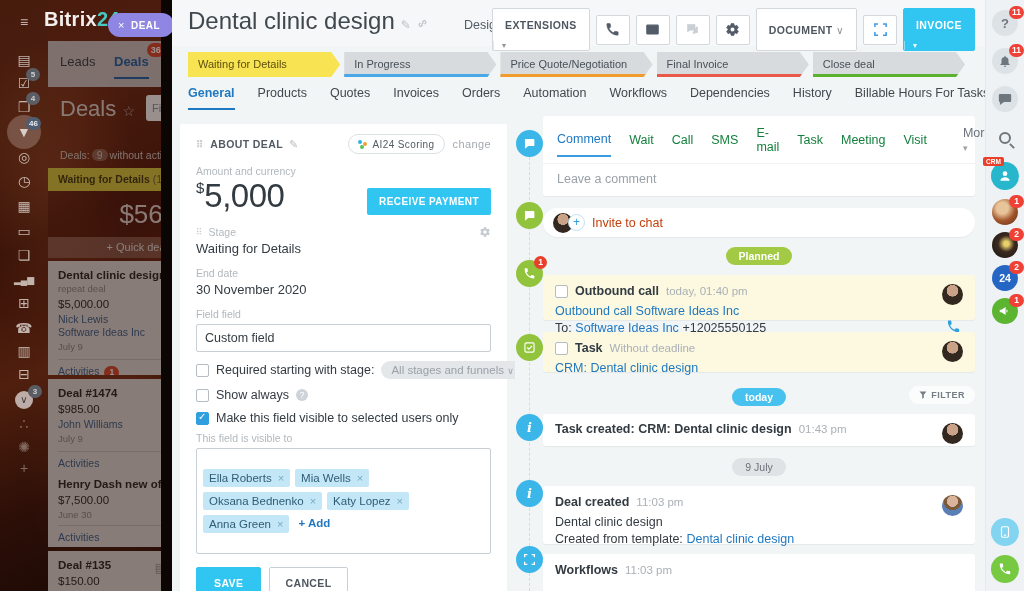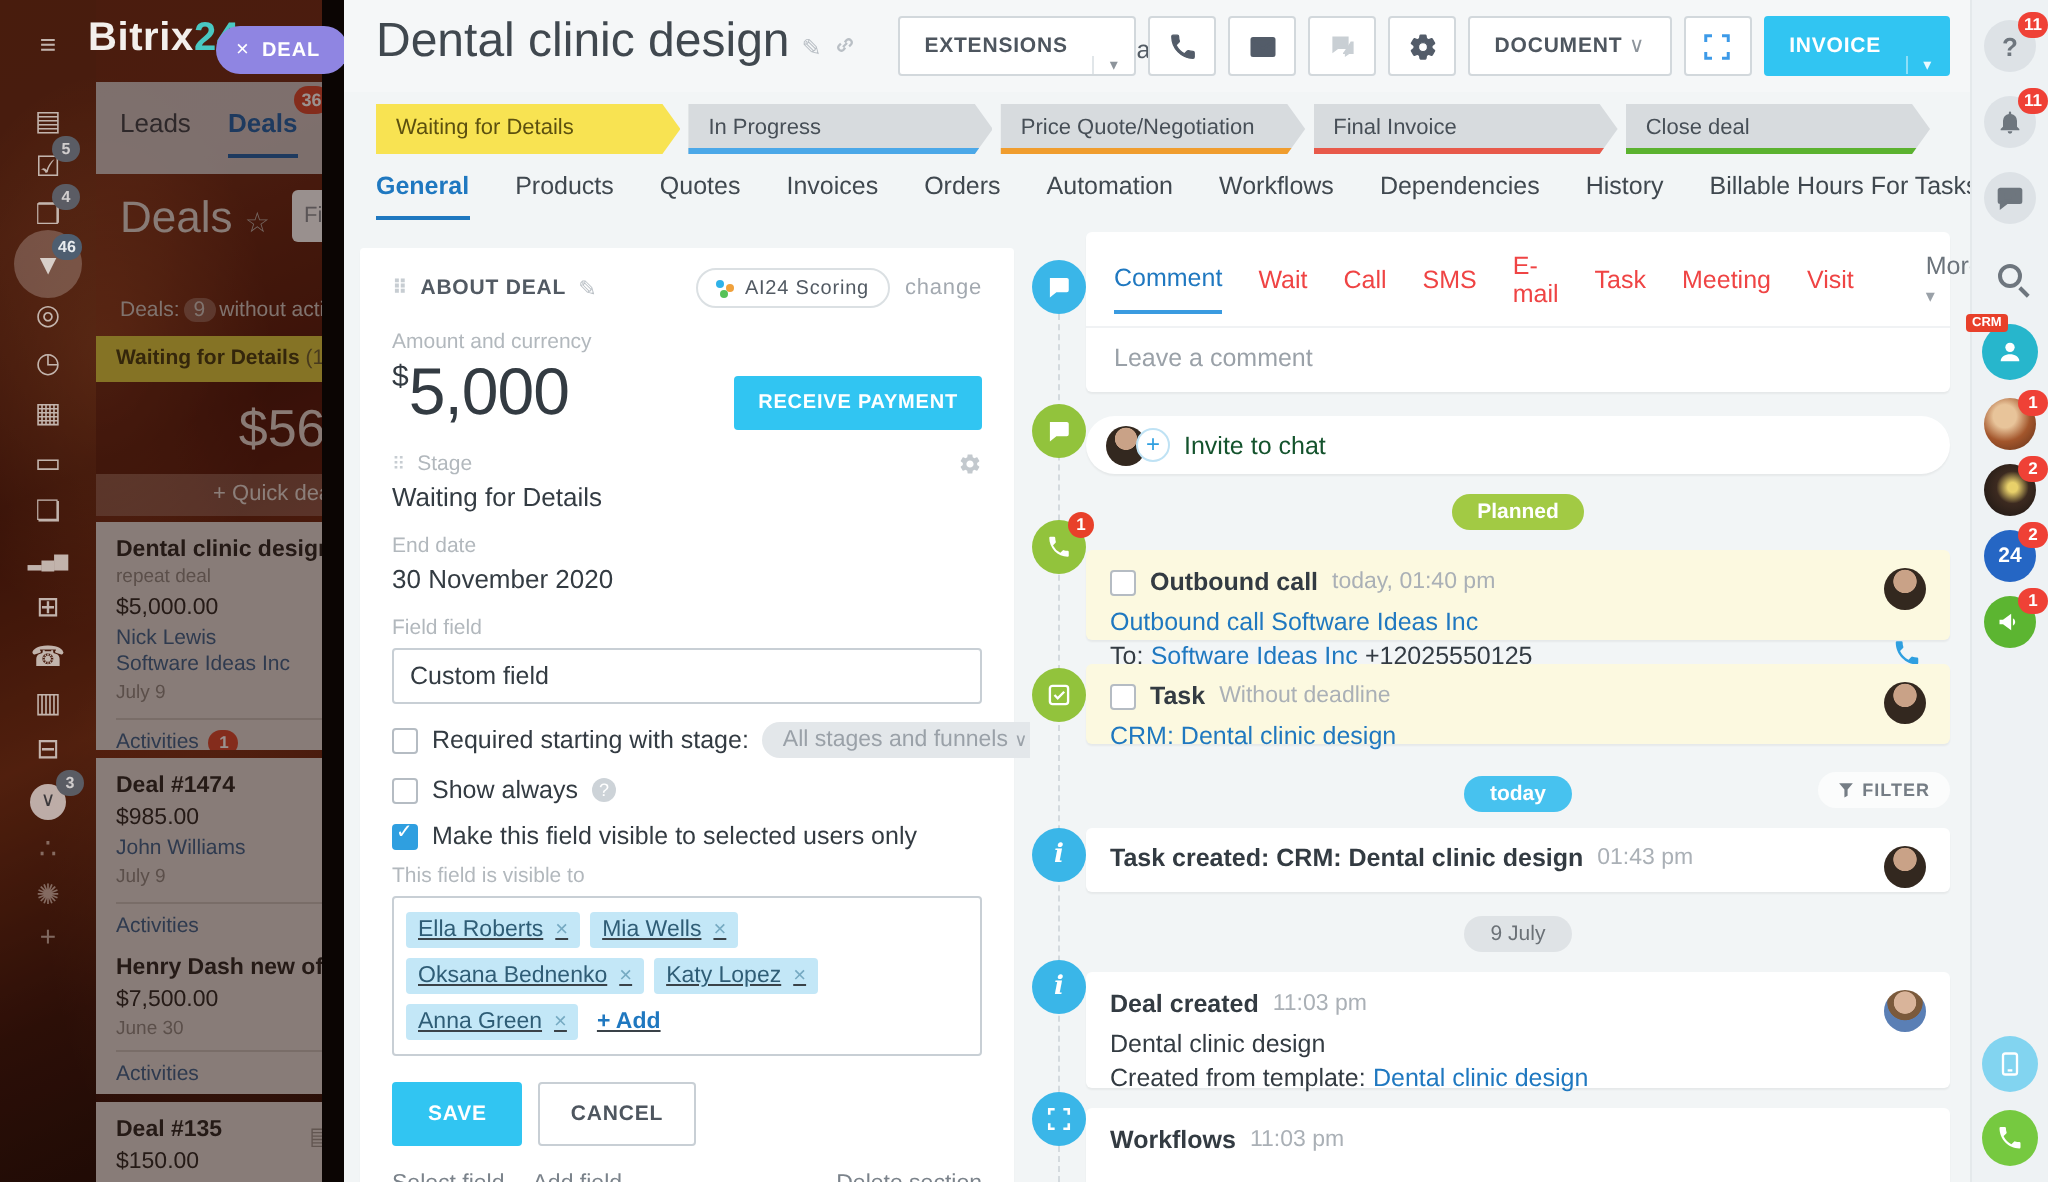--- a/index.html
+++ b/index.html
@@ -64,22 +64,22 @@
   .kedge{position:absolute;right:0;top:0;width:11px;height:591px;background:#0b0503;z-index:3;}
 
   
   .main{position:absolute;left:172px;top:0;width:813px;height:591px;background:#f2f5f6;}
   .mhead{position:absolute;left:0;top:0;width:100%;height:46px;background:#f5f7f8;}
   .title{position:absolute;left:16px;top:7px;font-size:24px;font-weight:300;color:#40484f;white-space:nowrap;}
   .t-ico{color:#b9bfc5;font-size:12px;margin-left:6px;cursor:pointer;}
   .pipe{position:absolute;left:292px;top:18px;font-size:12.5px;color:#525b64;cursor:pointer;white-space:nowrap;}
   .pipe .car{color:#9aa1a8;font-size:9px;}
   .toolbar{position:absolute;right:10px;top:8px;display:flex;gap:6px;align-items:center;}
-  .btn{height:30px;border:1px solid #d2d8dc;background:#fff;border-radius:2px;display:flex;align-items:flex-end;
-    font-size:10.5px;font-weight:bold;color:#4e565f;letter-spacing:.4px;cursor:pointer;}
+  .btn{height:43px;border:1px solid #d2d8dc;background:#fff;border-radius:2px;display:flex;align-items:flex-start;
+    font-size:10.5px;font-weight:bold;color:#4e565f;letter-spacing:.4px;cursor:pointer;flex-direction:column;}
   .btn .part{padding:0 12px;height:100%;display:flex;align-items:center;}
   .btn .caretpart{border-left:1px solid #e1e6e9;padding:0 8px;color:#8d949b;font-size:8px;}
   .icobtn{width:34px;height:30px;border:1px solid #d2d8dc;background:#fff;border-radius:2px;display:flex;
     align-items:center;justify-content:center;cursor:pointer;}
   .icobtn svg{width:15px;height:15px;fill:#535c69;stroke:#535c69;}
   .icobtn.disabled svg{fill:#c9cfd4;stroke:#c9cfd4;}
   .icobtn.blue svg{stroke:#3d9ae8;fill:none;}
   .btn.invoice{background:#31c5f2;border-color:#31c5f2;color:#fff;}
   .btn.invoice .caretpart{border-left:1px solid rgba(255,255,255,.45);color:#eafaff;}
 
@@ -128,21 +128,21 @@
     border-radius:2px;padding:8px 12px;cursor:pointer;white-space:nowrap;}
   .finput{margin-top:4px;height:28px;width:100%;border:1px solid #c8cfd5;border-radius:2px;font-size:12.5px;color:#333b42;
     padding:0 8px;font-family:inherit;background:#fff;}
   .cbrow{display:flex;align-items:center;margin-top:9px;gap:7px;font-size:12.5px;color:#333b42;white-space:nowrap;}
   .cb{width:13px;height:13px;border:1px solid #b5bcc3;border-radius:2px;background:#fff;flex:none;cursor:pointer;position:relative;}
   .cb.checked{background:#2f9fe0;border-color:#2f9fe0;}
   .cb.checked::after{content:"✓";position:absolute;left:1px;top:-2px;color:#fff;font-size:10px;}
   .stagepill{background:#e3e7ea;border-radius:12px;padding:3px 10px;font-size:11.5px;color:#9aa1a8;cursor:pointer;}
   .stagepill .car{font-size:9px;}
   .qmark{width:12px;height:12px;border-radius:50%;background:#cdd3d8;color:#fff;font-size:9px;line-height:12px;text-align:center;}
-  .tagbox{margin-top:4px;border:1px solid #c8cfd5;border-radius:2px;padding:7px 6px;display:flex;flex-wrap:wrap;gap:5px;align-items:center;text-decoration:underline;}
+  .tagbox{margin-top:4px;border:1px solid #c8cfd5;border-radius:2px;padding:20px 6px;display:flex;flex-wrap:wrap;gap:5px;}
   .tag{background:#c3e7f7;color:#2f5d76;font-size:11.5px;border-radius:2px;padding:3px 6px;display:flex;gap:6px;align-items:center;}
   .tag .x{color:#76aac2;cursor:pointer;font-size:11px;}
   .addtag{color:#1f78c0;font-size:11.5px;font-weight:bold;cursor:pointer;padding:2px 4px;}
   .btnrow{display:flex;gap:8px;margin-top:13px;}
   .savebtn{background:#31c5f2;color:#fff;border:1px solid #31c5f2;border-radius:2px;font-size:10.5px;font-weight:bold;
     letter-spacing:.4px;padding:9px 17px;cursor:pointer;}
   .cancelbtn{background:#fff;color:#4e565f;border:1px solid #c8cfd5;border-radius:2px;font-size:10.5px;font-weight:bold;
     letter-spacing:.4px;padding:9px 15px;cursor:pointer;}
   .linkrow{display:flex;margin-top:13px;font-size:11.5px;color:#7b838b;}
   .dashlink{border-bottom:1px dashed #b7bdc3;margin-right:14px;cursor:pointer;}
@@ -156,34 +156,34 @@
   .tl-ic svg{width:13px;height:13px;}
   .tl-ic.blue{background:#3ab6e8;}
   .tl-ic.green{background:#92c33c;}
   .tl-ic .ibadge{position:absolute;top:-4px;right:-4px;min-width:13px;height:13px;border-radius:7px;background:#e8402a;
     color:#fff;font-size:8.5px;font-weight:bold;line-height:13px;text-align:center;padding:0 3px;}
   .tl-ic .iglyph{color:#fff;font-size:13px;font-weight:bold;font-family:"DejaVu Serif",serif;font-style:italic;}
   .tl-body{position:absolute;left:28px;right:10px;top:0;}
   .tcard{background:#fff;border-radius:3px;box-shadow:0 1px 1px rgba(0,0,0,.05);}
   .tcard.yellow{background:#fcf9e0;}
   .ttabs{display:flex;gap:18px;align-items:center;padding:10px 14px 0 14px;}
-  .ttab{font-size:12.5px;color:#ef4444;padding-bottom:9px;cursor:pointer;}
+  .ttab{font-size:12.5px;color:#15803d;padding-bottom:9px;cursor:pointer;}
   .ttab.active{color:#1f78c0;border-bottom:2px solid #3a9be0;}
   .ttabs .sp{flex:1;}
   .ttab.more{color:#6b737b;}
   .ttab .car{font-size:9px;color:#9aa1a8;}
   .commentline{border-top:1px solid #f0f2f4;padding:8px 14px 10px 14px;font-size:12.5px;color:#9aa1a8;cursor:text;}
   .invitebar{margin-top:12px;background:#fff;border-radius:15px;height:29px;display:flex;align-items:center;
     padding:0 10px;gap:7px;box-shadow:0 1px 1px rgba(0,0,0,.05);cursor:pointer;}
   .avatar{width:20px;height:20px;border-radius:50%;background:radial-gradient(circle at 50% 32%,#c9a287 32%,#33281f 34%);flex:none;}
   .avatar.sm{width:21px;height:21px;}
   .avatar.man{background:radial-gradient(circle at 50% 30%,#d9b49a 30%,#7b5a3c 32% 48%,#5a7fb5 50%);}
   .plusav{width:17px;height:17px;border-radius:50%;background:#fff;border:1px solid #bfe2f4;color:#2f9fe0;font-size:12px;
     line-height:15px;text-align:center;margin-left:-12px;flex:none;}
-  .invitetxt{font-size:12.5px;color:#14532d;}
+  .invitetxt{font-size:12.5px;color:#c2410c;}
   .grouprow{display:flex;justify-content:center;align-items:center;position:relative;}
   .gpill{border-radius:9px;font-size:10.5px;font-weight:bold;padding:3px 13px;color:#fff;}
   .gpill.planned{background:#a2ca44;}
   .gpill.today{background:#47c2ef;}
   .gpill.gray{background:#dfe3e6;color:#6b7177;font-weight:normal;}
   .filterbtn{position:absolute;right:0;top:-2px;background:#fbfcfc;border-radius:12px;padding:4px 10px;font-size:9px;
     font-weight:bold;color:#757d85;letter-spacing:.5px;cursor:pointer;display:flex;align-items:center;gap:4px;}
   .filterbtn svg{width:8px;height:8px;fill:#757d85;}
   .titem{padding:9px 12px 10px 12px;position:relative;}
   .titem .row1{display:flex;align-items:center;gap:7px;}

